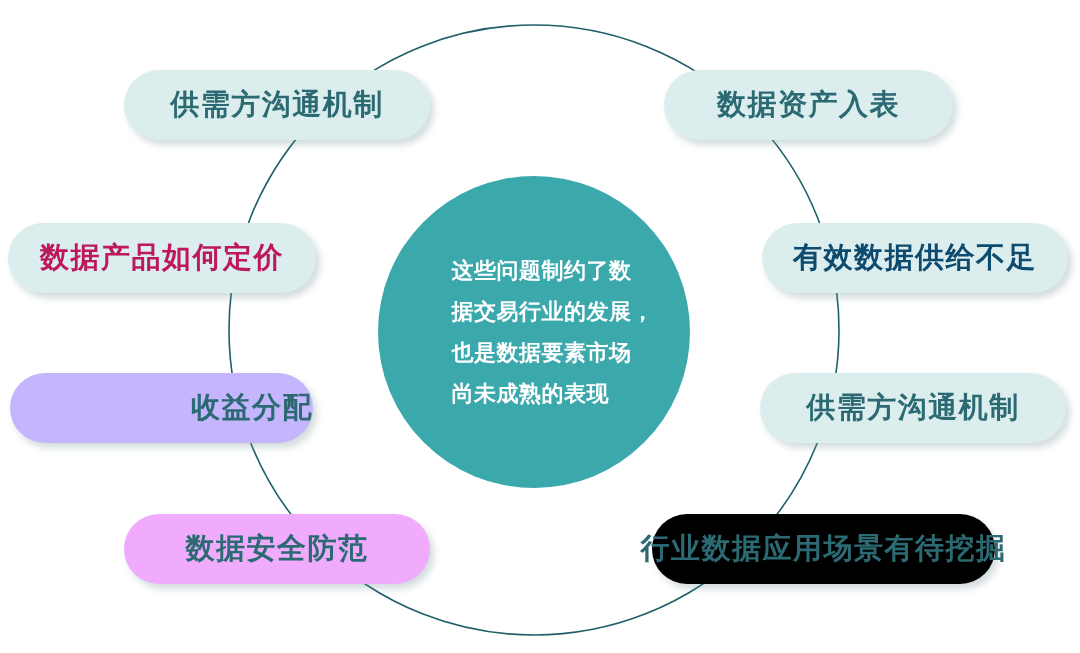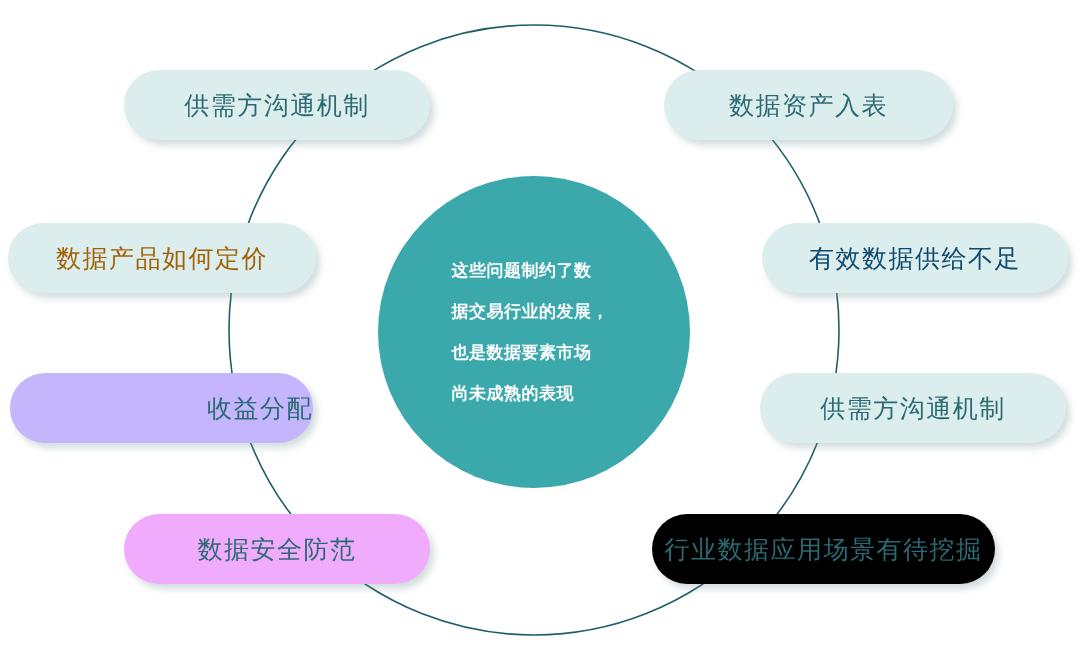--- a/index.html
+++ b/index.html
@@ -42,21 +42,21 @@
     background: #3ba8ac;
     z-index: 2;
     display: flex;
     align-items: center;
     justify-content: center;
   }
   #hub-text {
     color: #ffffff;
     font-family: "DejaVu Sans", "Liberation Sans", sans-serif;
     font-weight: bold;
-    font-size: 17px;
+    font-size: 22px;
     line-height: 41px;
     letter-spacing: 0.5px;
     text-align: left;
     width: 212px;
     white-space: pre-line;
     margin-left: 47px;
   }
 
   
   .pill {
@@ -67,23 +67,24 @@
     box-shadow: 4px 5px 7px rgba(120, 150, 155, 0.33);
     z-index: 3;
     display: flex;
     align-items: center;
     justify-content: center;
     box-sizing: border-box;
   }
   .pill-label {
     color: #2b6a72;
     font-family: "DejaVu Serif", "Liberation Serif", serif;
-    font-size: 25px;
+    font-size: 29px;
     letter-spacing: 1.5px;
     white-space: nowrap;
+    font-weight: bold;
   }
 
   
   .p-l1 { left: 124px; top: 70px;  width: 306px; }
   .p-l2 { left: 8px;   top: 223px; width: 308px; }
   .p-l3 { left: 10px;  top: 373px; width: 303px; }
   .p-l4 { left: 124px; top: 514px; width: 306px; }
 
   
   .p-r1 { left: 664px; top: 70px;  width: 289px; }
@@ -104,21 +105,21 @@
     <div id="hub-text" style="color: rgb(255, 255, 255);">这些问题制约了数
 据交易行业的发展，
 也是数据要素市场
 尚未成熟的表现</div>
   </div>
 
   <div class="pill p-l1" style="background: rgb(220, 237, 238);">
     <span class="pill-label" style="color: rgb(43, 106, 114);">供需方沟通机制</span>
   </div>
   <div class="pill p-l2" style="background: rgb(220, 237, 238);">
-    <span class="pill-label" style="color: #a16207; text-align: center;">数据产品如何定价</span>
+    <span class="pill-label" style="color: #be185d; text-align: center;">数据产品如何定价</span>
   </div>
   <div class="pill p-l3" style="background: #c4b5fd; justify-content: flex-end;">
     <span class="pill-label" style="color: rgb(43, 106, 114);">收益分配</span>
   </div>
   <div class="pill p-l4" style="background: #f0abfc;">
     <span class="pill-label" style="color: rgb(43, 106, 114);">数据安全防范</span>
   </div>
 
   <div class="pill p-r1" style="background: rgb(220, 237, 238);">
     <span class="pill-label" style="color: rgb(43, 106, 114);">数据资产入表</span>

